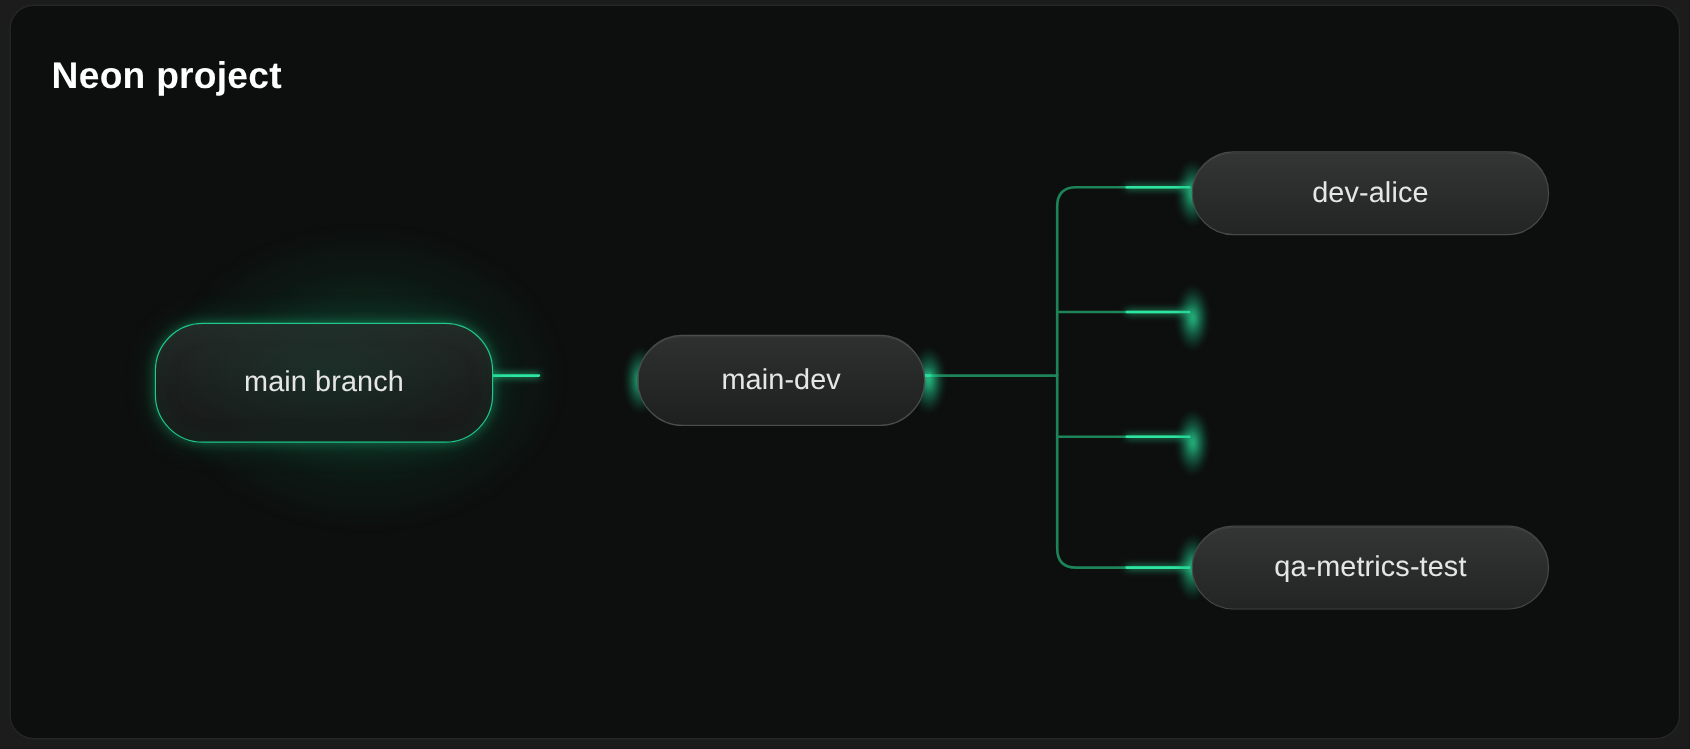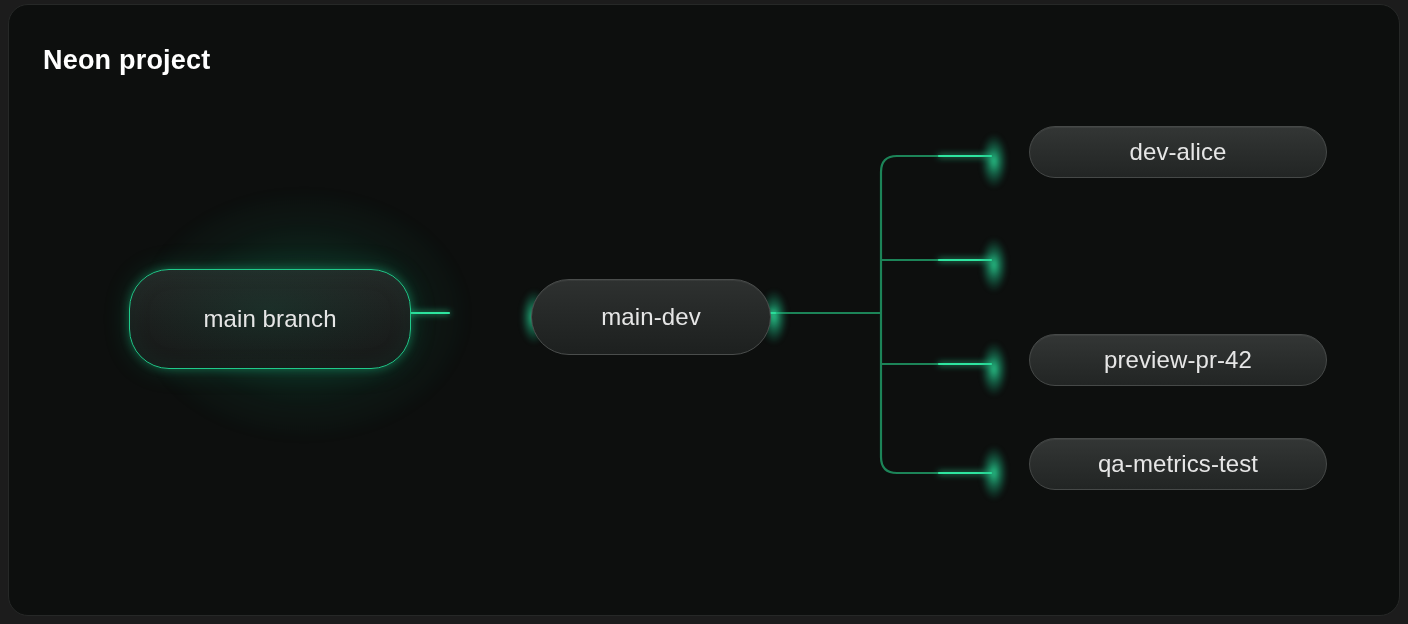--- a/index.html
+++ b/index.html
@@ -24,21 +24,21 @@
     border: 1px solid #262827;
     border-radius: 20px;
     box-sizing: border-box;
     overflow: hidden;
   }
 
   #title {
     position: absolute;
     left: 34px;
     top: 40px;
-    font-size: 27px;
+    font-size: 31px;
     font-weight: 600;
     color: #ffffff;
     letter-spacing: 0.2px;
     white-space: nowrap;
   }
 
   
   #wires {
     position: absolute;
     left: 0;
@@ -99,23 +99,23 @@
     left: 522px;
     top: 274px;
     width: 240px;
     height: 76px;
     background: linear-gradient(180deg, #2e3130 0%, #262928 45%, #1d201f 100%);
     border: 1px solid #4a4d4c;
     box-shadow: inset 0 1px 0 rgba(255,255,255,0.05);
   }
 
   .node.leaf {
-    left: 1020px;
+    left: 984px;
     width: 298px;
-    height: 52px;
+    height: 70px;
     background: linear-gradient(180deg, #333635 0%, #2b2e2d 45%, #222524 100%);
     border: 1px solid #464948;
     border-radius: 36px;
     box-shadow: inset 0 1px 0 rgba(255,255,255,0.05);
   }
 
   .node.leaf.n0 { top: 121px; }
   .node.leaf.n1 { top: 225px; }
   .node.leaf.n2 { top: 329px; }
   .node.leaf.n3 { top: 433px; }
@@ -196,21 +196,18 @@
 
   <div class="node mid">
     <span>main-dev</span>
   </div>
 
   <div class="node leaf n0">
     <span>dev-alice</span>
   </div>
 
 
-  <div class="node leaf n2">
-    <span>preview-pr-42</span>
-  </div>
 
   <div class="node leaf n3">
     <span>qa-metrics-test</span>
   </div>
 
 </div>
 
 </body></html>

